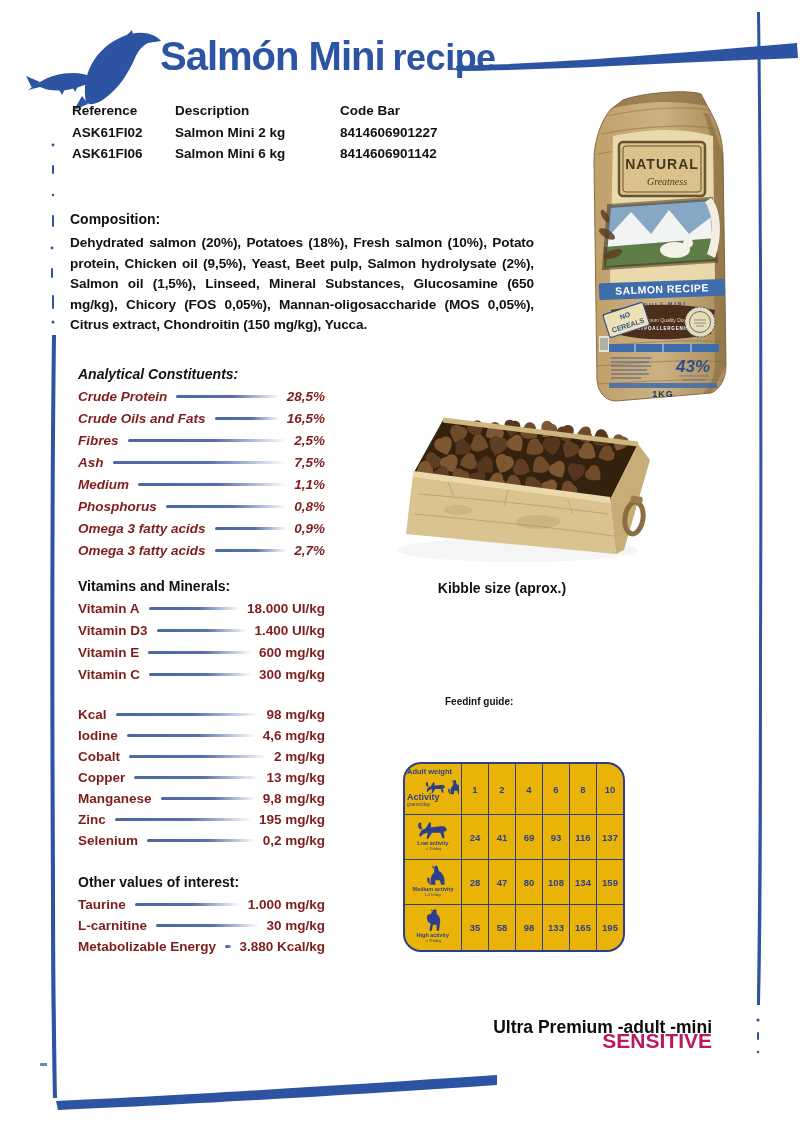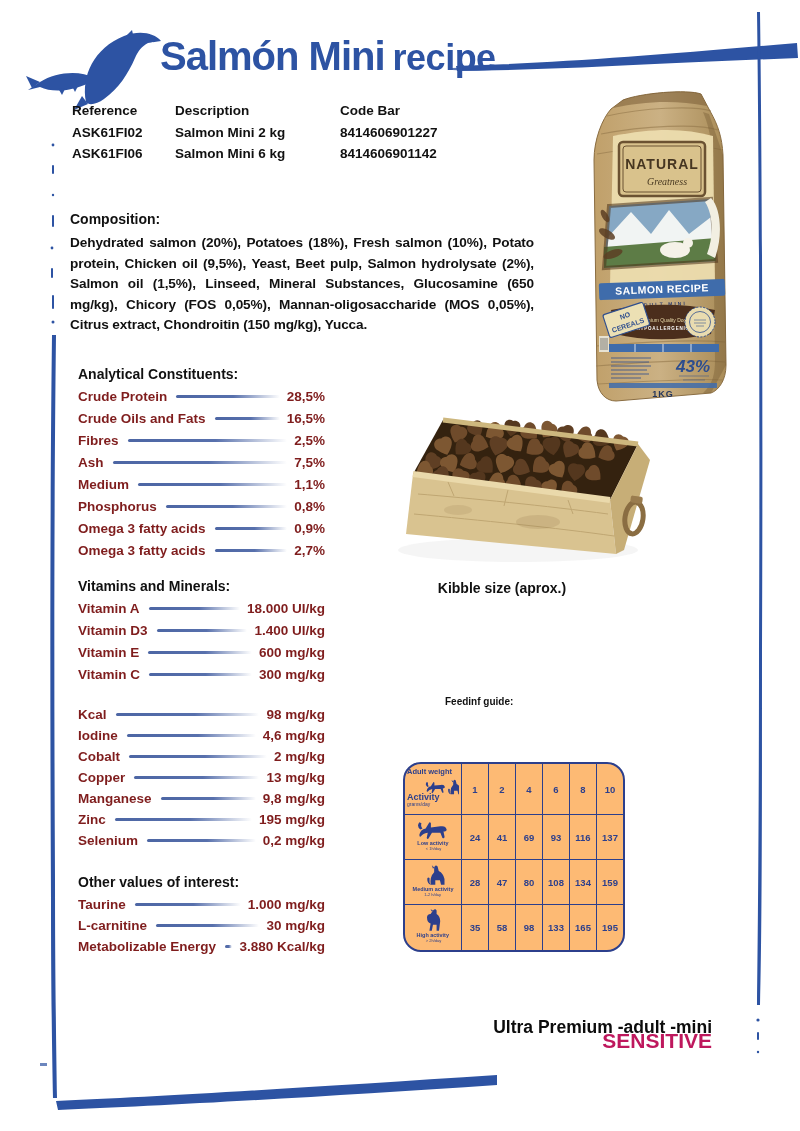--- a/index.html
+++ b/index.html
@@ -22,35 +22,35 @@
           text-align:justify;letter-spacing:-0.1px;}
 
   
   .blk{width:247px;}
   .blk h3{margin:0 0 6px 0;font-size:14px;font-weight:800;color:#111;}
   .row{display:flex;align-items:center;font-weight:700;font-size:13.5px;color:#7f1d1d;height:16px;}
   .lead{flex:1;height:3px;margin:0 7px 0 9px;border-radius:2px;opacity:.85;
         background:linear-gradient(90deg,#2d4b94 0%,#3a579e 55%,rgba(45,75,148,.3) 85%,rgba(45,75,148,0) 100%);}
   .row b{white-space:nowrap;}
   .row span{white-space:nowrap;}
-  #analytical{left:78px;top:366px;} #analytical .row{margin-bottom:6px;}
+  #analytical{left:78px;top:366px;font-style:italic;} #analytical .row{margin-bottom:6px;}
   #vitamins{left:78px;top:578px;}   #vitamins .row{margin-bottom:6px;}
   #minerals{left:78px;top:706px;}   #minerals .row{margin-bottom:5px;}
   #other{left:78px;top:874px;}      #other .row{margin-bottom:5px;}
 
   
   #bag{left:563px;top:84px;width:198px;height:328px;}
   #kibble{left:388px;top:382px;width:272px;height:182px;}
   #kibble-cap{left:392px;top:580px;width:220px;text-align:center;font-size:14px;font-weight:800;}
   #fg-head{left:445px;top:696px;font-size:10px;font-weight:800;}
 
   
   #fg{left:403px;top:762px;width:218px;height:186px;border:2px solid #2c3f8c;border-radius:18px;
       overflow:hidden;display:grid;grid-template-columns:56px repeat(6,1fr);
-      grid-template-rows:50px 45px 45px 1fr;background:#fdba74;color:#2c3f8c;}
+      grid-template-rows:50px 45px 45px 1fr;background:#eab308;color:#2c3f8c;}
   #fg>div{border-left:1.5px solid #2c3f8c;border-top:1.5px solid #2c3f8c;
           display:flex;align-items:center;justify-content:center;}
   #fg>div.c1{border-left:none;} #fg>div.r1{border-top:none;}
   .fg-h,.fg-v{font-size:9.5px;font-weight:700;}
   .fg-corner{flex-direction:column;align-items:flex-start !important;justify-content:space-between !important;
              padding:3px 2px;position:relative;}
   .fg-corner .t{font-size:7.5px;font-weight:700;}
   .fg-corner .m{font-size:9px;font-weight:700;}
   .fg-corner .u{font-size:8px;transform:scale(.62);transform-origin:left top;margin-top:-2px;}
   .fg-corner svg{position:absolute;right:2px;top:12px;}

